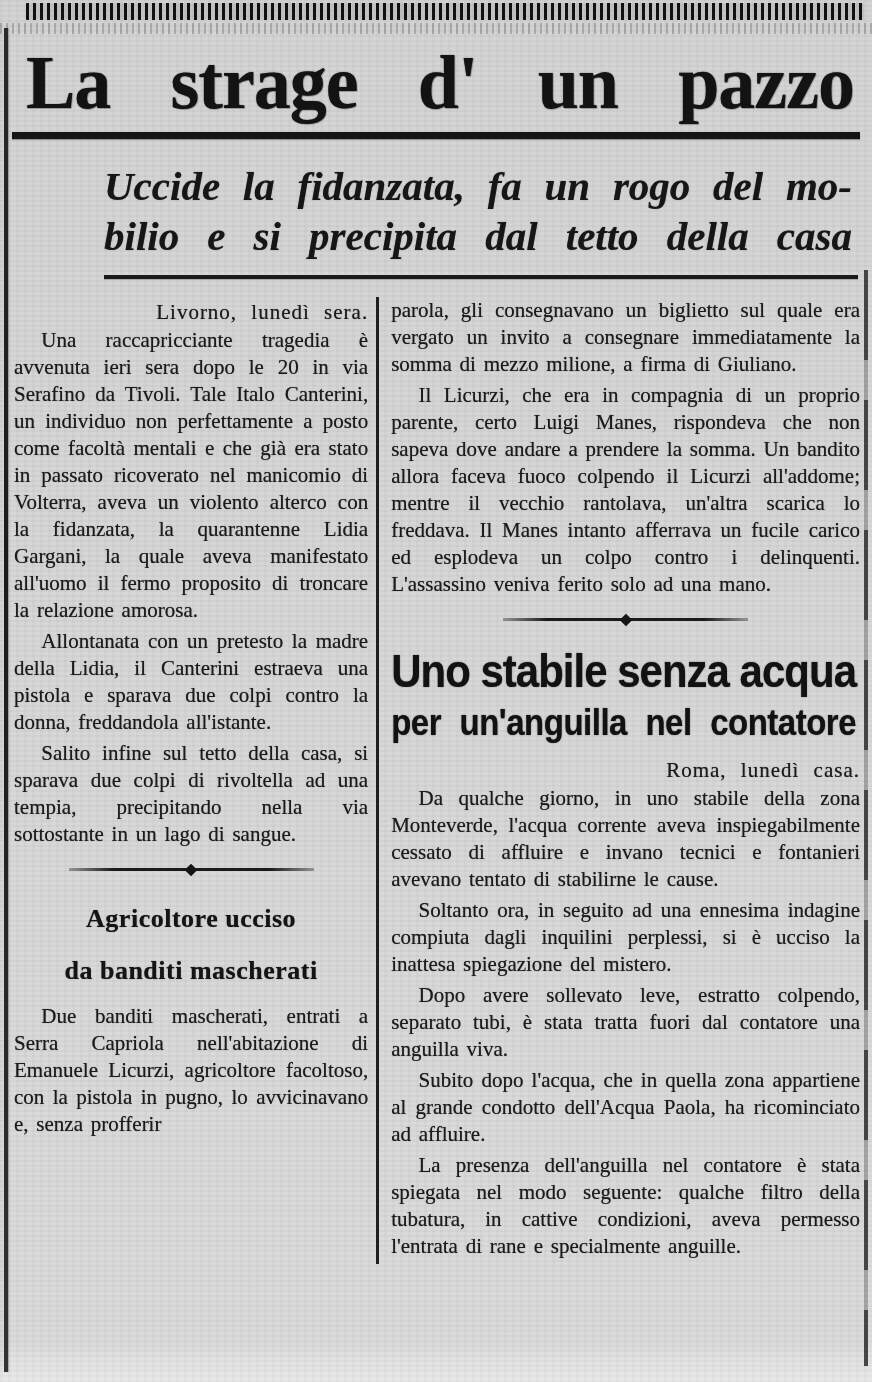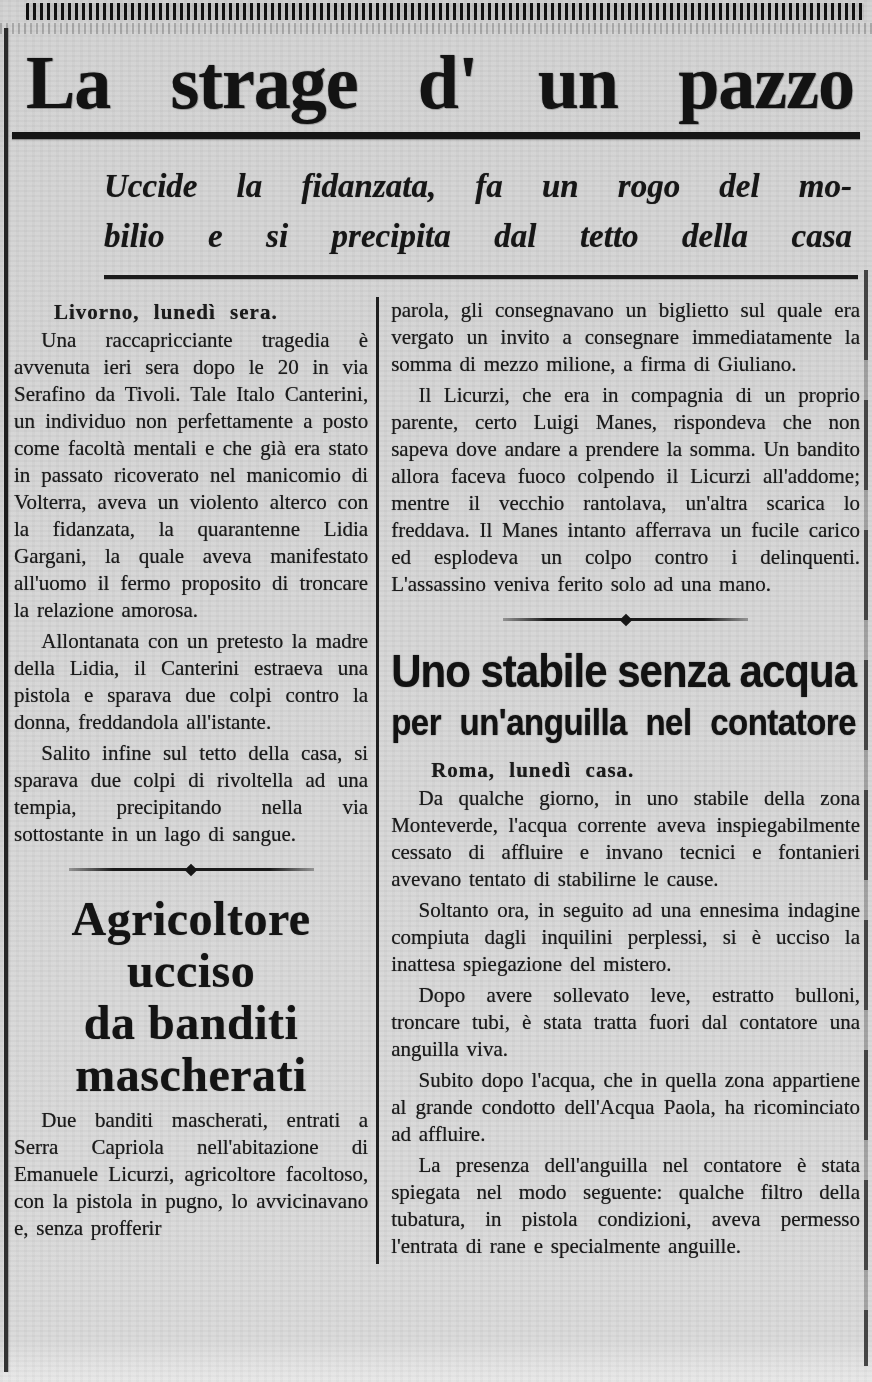--- a/index.html
+++ b/index.html
@@ -63,21 +63,21 @@
     height: 7px; background: #151515; margin: 4px 2px 0 0;
     box-shadow: 0 1px 1px rgba(0,0,0,.3);
   }
   .subhead {
     margin: 22px 10px 0 92px;
   }
   .subhead-line {
     font-family: "Liberation Serif", serif;
     font-style: italic;
     font-weight: bold;
-    font-size: 33px;
+    font-size: 41px;
     line-height: 50px;
     color: #161616;
     text-align: justify;
     text-align-last: justify;
     text-shadow: 0 0 1px rgba(0,0,0,.5);
     white-space: nowrap;
   }
   .rule-thin {
     height: 4px; background: #1b1b1b; margin: 14px 4px 0 92px;
     box-shadow: 0 1px 0 rgba(0,0,0,.2);
@@ -89,22 +89,22 @@
   .col-left  { width: 426px; padding: 0 8px 0 2px; }
   .col-right { flex: 1; border-left: 3px solid #1f1f1f; padding: 0 2px 0 12px; }
 
   .body-text, .dateline {
     font-size: 21px;
     line-height: 27px;
     text-shadow: 0 0 .8px rgba(10,10,10,.6);
     color: #1b1b1b;
   }
   .dateline {
-    font-weight: bold;
-    text-align: left;
+    font-weight: normal;
+    text-align: right;
     margin: 2px 0 1px 40px;
     letter-spacing: 1px;
     word-spacing: 8px;
   }
   .dateline.small { font-size: 18px; margin-left: 30px; }
   p.body-text {
     margin: 0 0 4px 0;
     text-indent: 1.3em;
     text-align: justify;
     word-spacing: 2.5px;
@@ -122,21 +122,21 @@
     position: absolute; left: 50%; top: 50%;
     width: 9px; height: 9px;
     background: #161616;
     transform: translate(-50%,-50%) rotate(45deg);
   }
 
   
   .headline-serif {
     font-family: "Liberation Serif", serif;
     font-weight: bold;
-    font-size: 48px;
+    font-size: 26px;
     line-height: 52px;
     text-align: center;
     color: #141414;
     text-shadow: 0 0 1px rgba(0,0,0,.6);
     letter-spacing: 0.5px;
     margin: 0 0 6px 0;
   }
 
   
   .headline-sans { margin: 6px 4px 10px 0; }
@@ -202,20 +202,20 @@
           <span class="diamond"></span>
         </div>
 
         <div class="headline-sans">
           <div class="hl1">Uno stabile senza acqua</div>
           <div class="hl2">per un'anguilla nel contatore</div>
         </div>
         <div class="dateline">Roma, lunedì casa.</div>
         <p class="body-text">Da qualche giorno, in uno stabile della zona Monteverde, l'acqua corrente aveva inspiegabilmente cessato di affluire e invano tecnici e fontanieri avevano tentato di stabilirne le cause.</p>
         <p class="body-text">Soltanto ora, in seguito ad una ennesima indagine compiuta dagli inquilini perplessi, si è ucciso la inattesa spiegazione del mistero.</p>
-        <p class="body-text">Dopo avere sollevato leve, estratto bulloni, troncare tubi, è stata tratta fuori dal contatore una anguilla viva.</p>
+        <p class="body-text">Dopo avere sollevato leve, estratto colpendo, separato tubi, è stata tratta fuori dal contatore una anguilla viva.</p>
         <p class="body-text">Subito dopo l'acqua, che in quella zona appartiene al grande condotto dell'Acqua Paola, ha ricominciato ad affluire.</p>
-        <p class="body-text">La presenza dell'anguilla nel contatore è stata spiegata nel modo seguente: qualche filtro della tubatura, in pistola condizioni, aveva permesso l'entrata di rane e specialmente anguille.</p>
+        <p class="body-text">La presenza dell'anguilla nel contatore è stata spiegata nel modo seguente: qualche filtro della tubatura, in cattive condizioni, aveva permesso l'entrata di rane e specialmente anguille.</p>
       </div>
 
     </div>
   </div>
 </div>
 
 </body></html>

